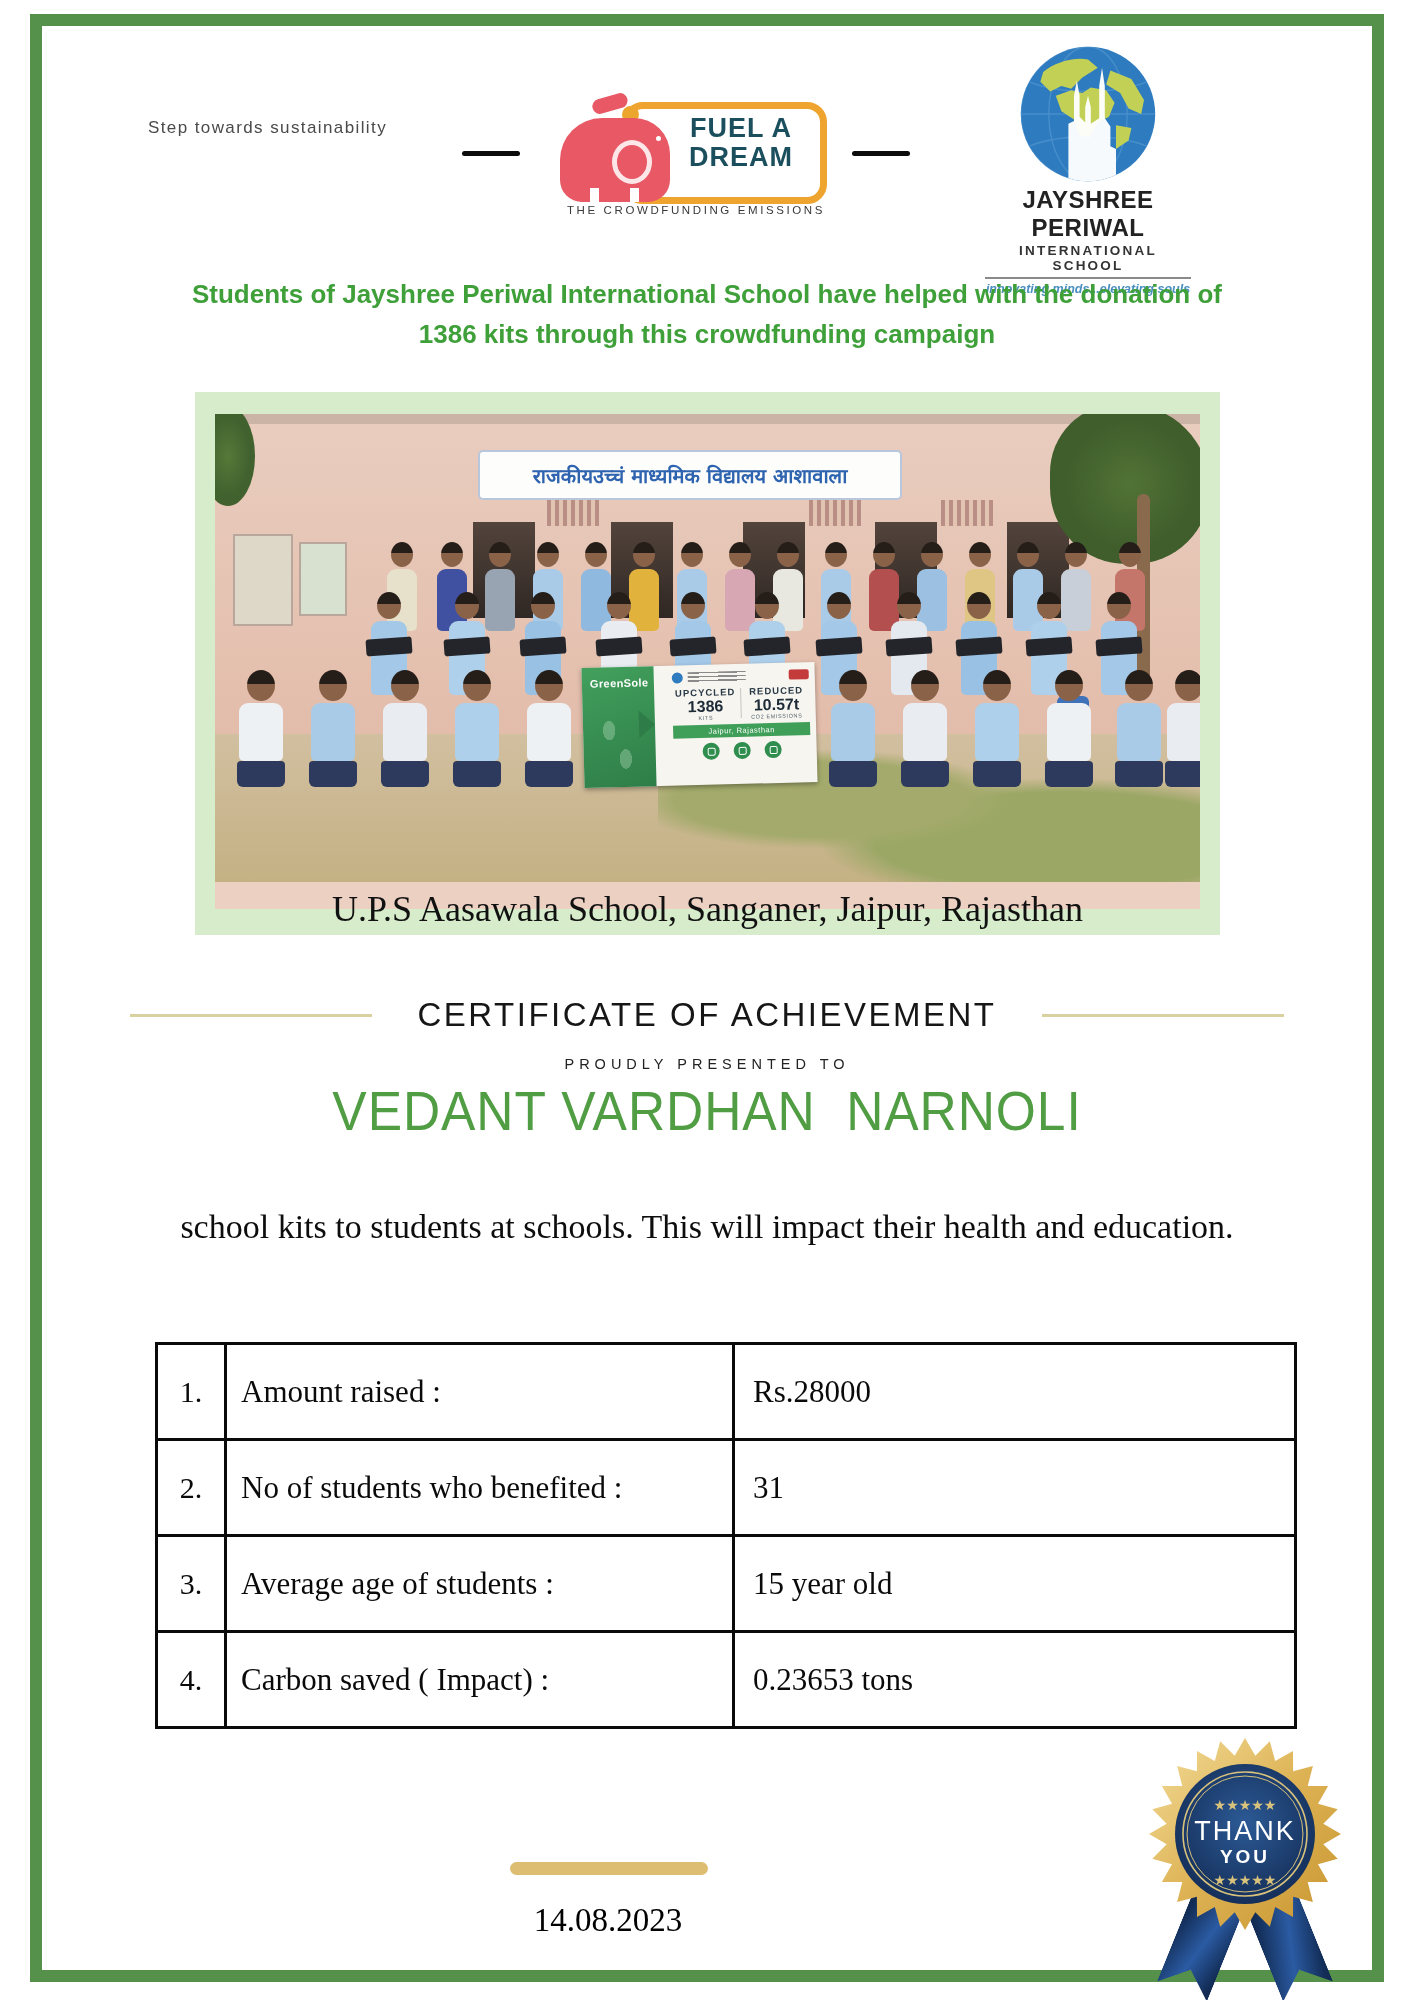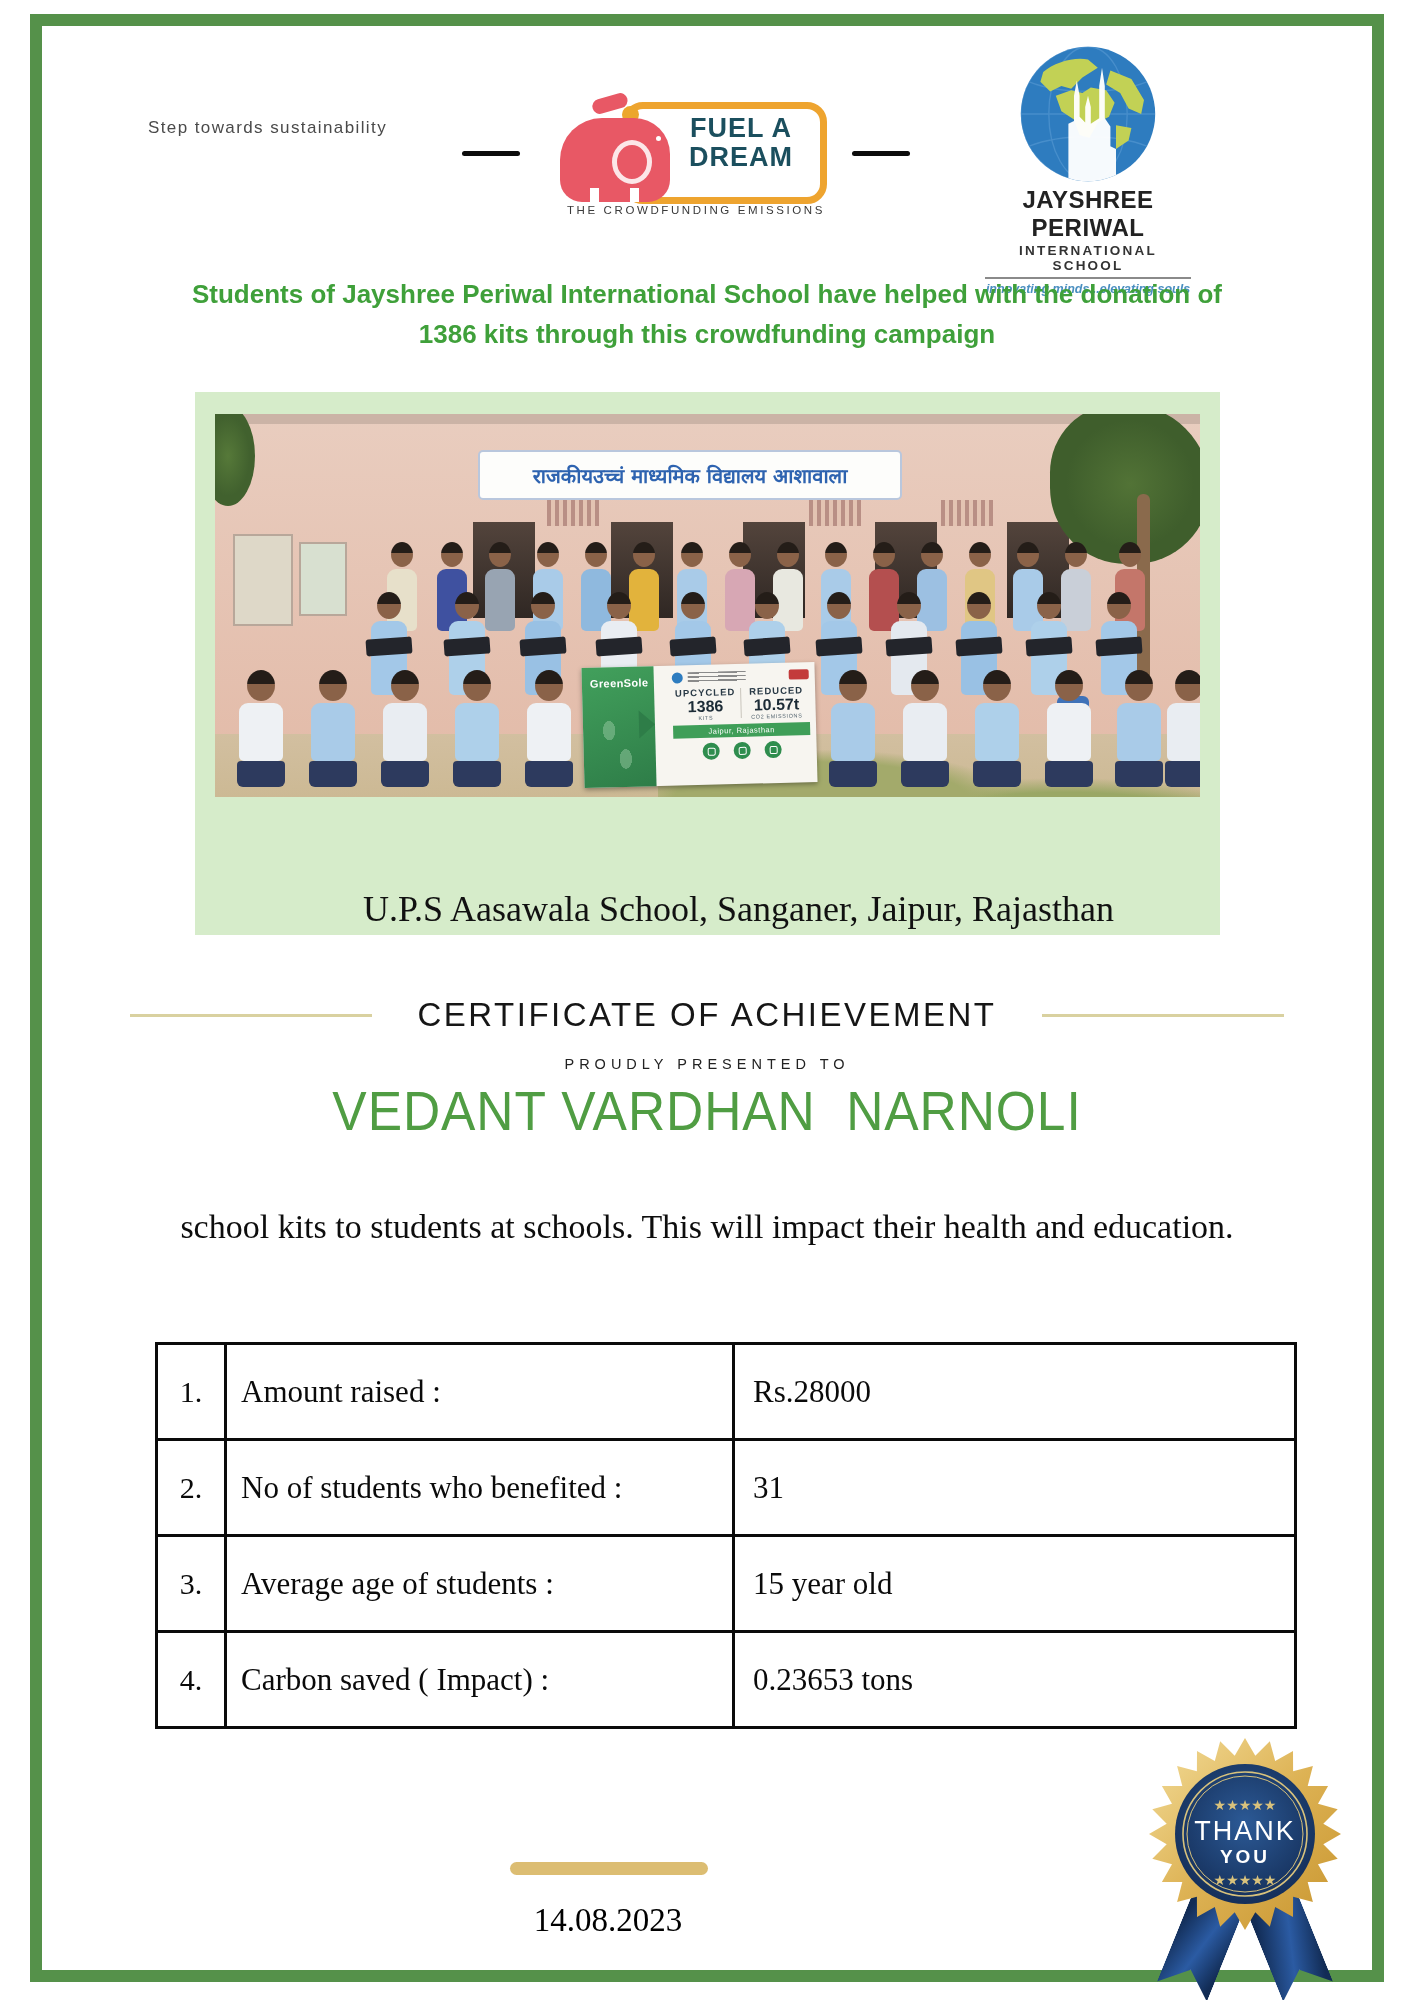--- a/index.html
+++ b/index.html
@@ -45,21 +45,21 @@
   .jp-school{margin-top:1px;font-size:13.5px;font-weight:bold;color:#333;letter-spacing:2.2px;}
   .jp-rule{margin:4px auto 0;width:206px;height:2px;background:#8a8a8a;}
   .jp-tag{margin-top:3px;font-size:12.5px;font-style:italic;color:#4a8fc0;font-weight:bold;}
 
   
   .headline{left:0;top:274px;width:1414px;text-align:center;color:#3fa03a;
             font-weight:bold;font-size:26px;line-height:40px;}
 
   
   .panel{left:195px;top:392px;width:1025px;height:543px;background:#d6ecca;}
-  .photo{position:absolute;left:20px;top:22px;width:985px;height:383px;overflow:hidden;background:#ecd0c2;}
+  .photo{position:absolute;left:20px;top:22px;width:985px;height:495px;overflow:hidden;background:#ecd0c2;}
   .wall{position:absolute;left:0;top:0;width:100%;height:330px;
         background:linear-gradient(#e9cdbf,#e3bcaa);}
   .roofline{position:absolute;left:0;top:0;width:100%;height:10px;background:#cbb3a6;}
   .ground{position:absolute;left:0;top:320px;width:100%;height:148px;
           background:linear-gradient(#d2bfa0,#c4b184);}
   .grass{position:absolute;left:45%;top:330px;width:55%;height:138px;
          background:radial-gradient(60% 60% at 30% 40%, #a3aa6b 0 45%, transparent 60%),
                     radial-gradient(70% 70% at 75% 70%, #9aa765 0 50%, transparent 65%);}
   .sign{position:absolute;left:263px;top:36px;width:420px;height:46px;background:#fdfdfb;
         border:2px solid #b9c7dd;border-radius:5px;display:flex;align-items:center;justify-content:center;
@@ -102,21 +102,21 @@
   .b-val{font-size:16px;font-weight:bold;color:#1c2b36;line-height:17px;}
   .b-unit{font-size:5.5px;letter-spacing:.6px;color:#5a6a74;}
   .b-sep{width:1px;background:#c9c5bc;margin:2px 2px;}
   .b-strip{margin-top:4px;height:13px;background:#3f9e58;color:#fff;font-size:7.5px;
            display:flex;align-items:center;justify-content:center;letter-spacing:.5px;}
   .b-icons{display:flex;justify-content:center;gap:14px;margin-top:5px;}
   .b-icons i{position:relative;width:17px;height:17px;border-radius:50%;background:#2f8d4e;}
   .b-icons i:after{content:"";position:absolute;inset:4.5px;border:1.5px solid #fff;border-radius:2px;}
 
   .caption{position:absolute;left:0;top:496px;width:100%;text-align:center;
-           font-family:"Liberation Serif",serif;font-size:36px;color:#111;margin-left:31px;}
+           font-family:"Liberation Serif",serif;font-size:36px;color:#111;}
 
   
   .cert-title{left:0;top:996px;width:1414px;text-align:center;font-size:33px;color:#161616;
               letter-spacing:2.5px;font-weight:500;}
   .tan-line{height:3px;background:#d9d1a0;top:1014px;}
   .tl-l{left:130px;width:242px;}
   .tl-r{left:1042px;width:242px;}
   .presented{left:0;top:1056px;width:1414px;text-align:center;font-size:14.5px;color:#222;
              letter-spacing:5px;font-weight:500;}
   .big-name{left:0;top:1078px;width:1414px;text-align:center;font-size:56px;color:#509d43;

